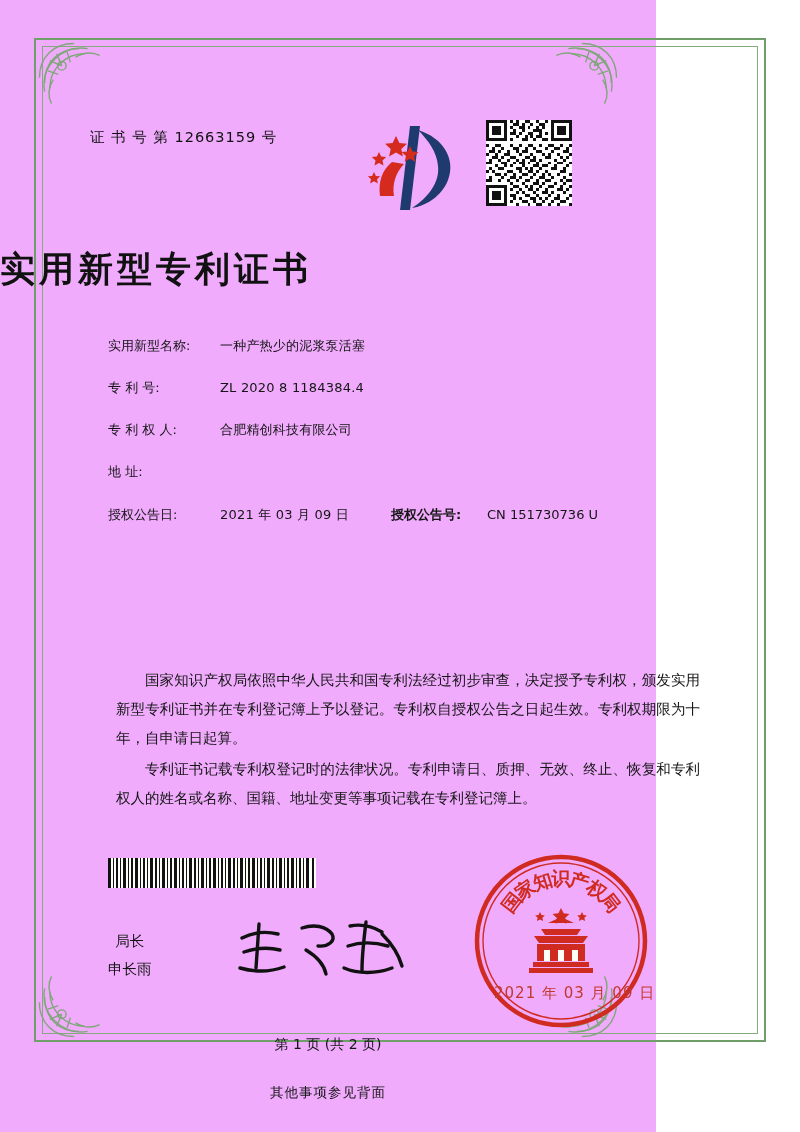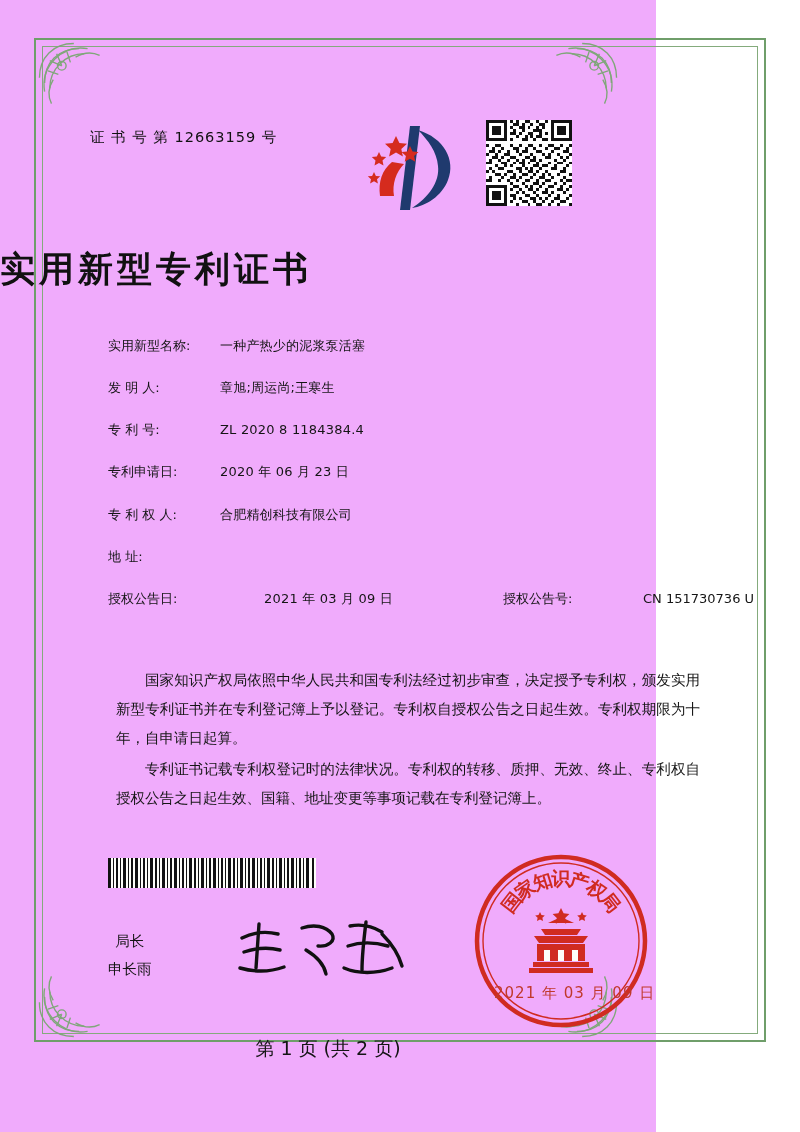--- a/index.html
+++ b/index.html
@@ -104,26 +104,27 @@
   .field-label {
     width: 112px;
     flex: 0 0 112px;
     white-space: nowrap;
     letter-spacing: 0;
   }
   .field-value {
     flex: 1;
     letter-spacing: .2px;
   }
-  .field-row.double { margin-bottom: 22px; gap: 44px; }
+  .field-row.double { margin-bottom: 22px; }
   .field-row.double .seg2-label {
     width: 96px;
     flex: 0 0 96px;
-    margin-left: 66px;
+    margin-left: 42px;
     white-space: nowrap;
+    font-weight: bold;
   }
   .field-row.double .seg2-value { flex: 0 0 auto; }
 
   
   .paras {
     position: absolute;
     left: 108px; top: 666px;
     width: 592px;
     font-family: "DejaVu Sans", "Liberation Sans", sans-serif;
     font-size: 14.5px;
@@ -173,21 +174,21 @@
     color: #c0392b;
     letter-spacing: 1px;
   }
 
   
   .page-num {
     position: absolute;
     left: 0; right: 0; top: 1036px;
     text-align: center;
     font-family: "DejaVu Sans", "Liberation Sans", sans-serif;
-    font-size: 19px;
+    font-size: 14px;
     color: #151515;
   }
   .back-note {
     position: absolute;
     left: 0; right: 0; top: 1084px;
     text-align: center;
     font-family: "DejaVu Sans", "Liberation Sans", sans-serif;
     font-size: 13.5px;
     color: #151515;
     letter-spacing: 1px;
@@ -492,34 +493,26 @@
 
   <div class="doc-title">实用新型专利证书</div>
 
   <div class="fields">
 
     <div class="field-row">
       <div class="field-label">实用新型名称:</div>
       <div class="field-value">一种产热少的泥浆泵活塞</div>
     </div>
 
-    <div class="field-row">
-      <div class="field-label">发 明 人:</div>
-      <div class="field-value">章旭;周运尚;王寒生</div>
-    </div>
 
     <div class="field-row">
       <div class="field-label">专 利 号:</div>
       <div class="field-value">ZL 2020 8 1184384.4</div>
     </div>
 
-    <div class="field-row">
-      <div class="field-label">专利申请日:</div>
-      <div class="field-value">2020 年 06 月 23 日</div>
-    </div>
 
     <div class="field-row">
       <div class="field-label">专 利 权 人:</div>
       <div class="field-value">合肥精创科技有限公司</div>
     </div>
 
     <div class="field-row">
       <div class="field-label">地     址:</div>
     </div>
 
@@ -527,21 +520,21 @@
       <div class="field-label">授权公告日:</div>
       <div class="field-value" style="flex:0 0 auto;">2021 年 03 月 09 日</div>
       <div class="seg2-label">授权公告号:</div>
       <div class="seg2-value">CN 151730736 U</div>
     </div>
 
   </div>
 
   <div class="paras">
     <p class="para">国家知识产权局依照中华人民共和国专利法经过初步审查，决定授予专利权，颁发实用新型专利证书并在专利登记簿上予以登记。专利权自授权公告之日起生效。专利权期限为十年，自申请日起算。</p>
-    <p class="para">专利证书记载专利权登记时的法律状况。专利权的转移、质押、无效、终止、专利权自授权公告之日起生效、国籍、地址变更等事项记载在专利登记簿上。</p>
+    <p class="para">专利证书记载专利权登记时的法律状况。专利申请日、质押、无效、终止、恢复和专利权人的姓名或名称、国籍、地址变更等事项记载在专利登记簿上。</p>
   </div>
 
   <div class="barcode">
     <svg viewBox="0 0 208 30" shape-rendering="crispEdges">
       <rect width="208" height="30" fill="#fdfdf8"></rect>
       <g fill="#111111">
         <rect x="0" y="0" width="3" height="30"></rect>
           <rect x="5" y="0" width="1" height="30"></rect>
         <rect x="8" y="0" width="2" height="30"></rect>
           <rect x="12" y="0" width="1" height="30"></rect>
@@ -652,14 +645,15 @@
         <text x="91" y="35" text-anchor="middle" transform="rotate(35 91 91)">权</text>
         <text x="91" y="35" text-anchor="middle" transform="rotate(52 91 91)">局</text>
       </g>
     </svg>
   </div>
 
   <div class="seal-date">2021 年 03 月 09 日</div>
 
   <div class="page-num">第 1 页 (共 2 页)</div>
 
+  <div class="back-note">其他事项参见背面</div>
 
 </div>
 
 </body></html>

